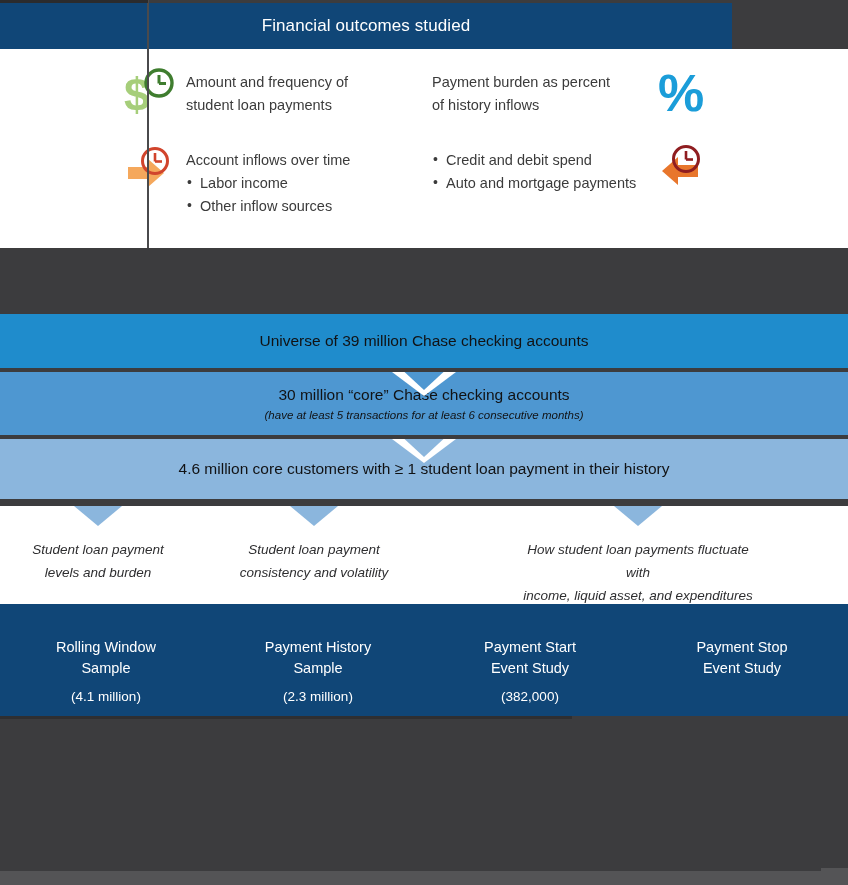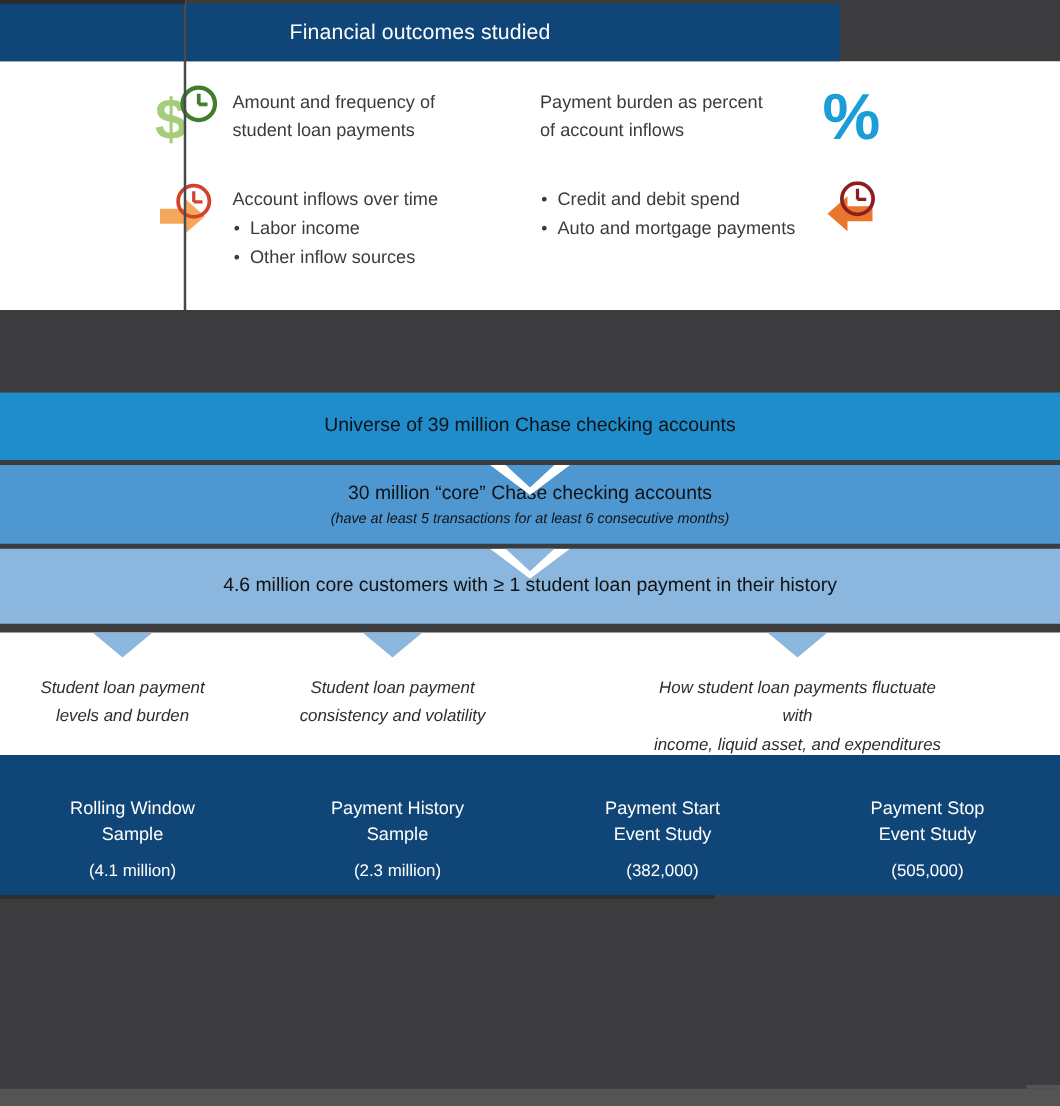--- a/index.html
+++ b/index.html
@@ -47,21 +47,21 @@
     right: 0; bottom: 14px;
     width: 27px; height: 3px;
     background: #545456;
     z-index: 4;
   }
 
   
   .header {
     position: absolute;
     left: 0; top: 3px;
-    width: 672px; height: 46px;
+    width: 732px; height: 46px;
     background: #104677;
     display: flex;
     align-items: center;
     justify-content: center;
     z-index: 3;
   }
   .header-title {
     color: #ffffff;
     font-size: 17px;
     letter-spacing: .1px;
@@ -287,21 +287,21 @@
       </div>
       <div class="oc-text">
         <div class="lead" style="white-space:pre-line">Amount and frequency of
 student loan payments</div>
       </div>
     </div>
 
     <div class="outcome-cell oc-2">
       <div class="oc-text">
         <div class="lead" style="white-space:pre-line">Payment burden as percent
-of account inflows</div>
+of history inflows</div>
       </div>
       <div class="oc-icon" style="margin-left:48px;">
         <svg width="58" height="52" viewBox="0 0 58 52" aria-hidden="true">
           <text x="0" y="44" font-family="Liberation Sans, sans-serif" font-size="52" font-weight="bold" fill="#1b9dd9">%</text>
         </svg>
       </div>
     </div>
 
     <div class="outcome-cell oc-3">
       <div class="oc-icon">
@@ -384,21 +384,20 @@
       <div class="sample-count">(2.3 million)</div>
     </div>
     <div class="sample">
       <div class="sample-name">Payment Start
 Event Study</div>
       <div class="sample-count">(382,000)</div>
     </div>
     <div class="sample">
       <div class="sample-name">Payment Stop
 Event Study</div>
-      <div class="sample-count">(505,000)</div>
     </div>
   </div>
   <div class="samples-seam"></div>
 
   <div class="bottom-strip"></div>
   <div class="bottom-strip-notch"></div>
 
 </div>
 
 </body></html>

